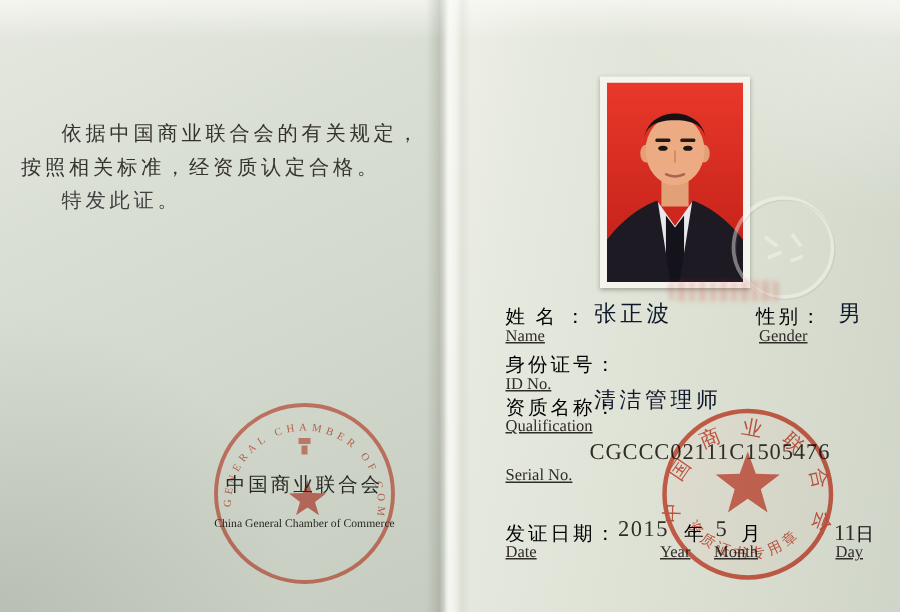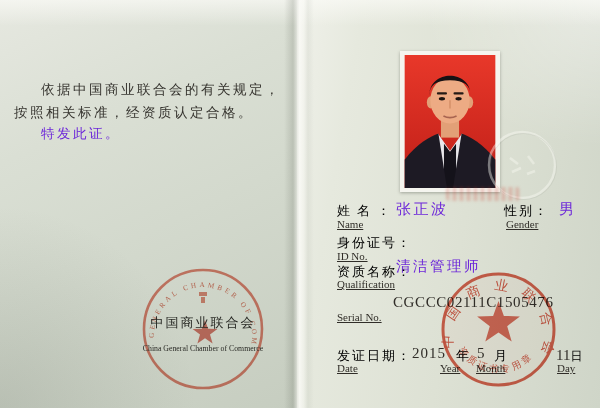--- a/index.html
+++ b/index.html
@@ -17,27 +17,27 @@
   .top-light{position:absolute;left:0;top:0;width:600px;height:26px;
      background:linear-gradient(180deg,rgba(252,252,248,.65),rgba(252,252,248,0));}
   .gutter{position:absolute;left:284px;top:0;width:30px;height:408px;
      background:linear-gradient(90deg,rgba(96,102,90,0) 0%,rgba(96,102,90,.22) 30%,
        rgba(250,250,246,.85) 52%,rgba(250,250,246,.4) 66%,rgba(150,156,144,.12) 80%,rgba(150,156,144,0) 100%);}
   .abs{position:absolute;}
   .cjk{color:#000000;}
   .ser{font-family:"Liberation Serif",serif;color:#302d28;}
   .cn-para{width:274px;font-size:13.5px;line-height:22.5px;letter-spacing:2.5px;
      text-indent:2em;color:#35332e;margin:0;}
-  .cn-para2{font-size:13.5px;letter-spacing:2.5px;color:#6d28d9;margin:0;text-indent:2em;}
+  .cn-para2{font-size:13.5px;letter-spacing:2.5px;color:#404040;margin:0;text-indent:2em;}
   .en-para{width:280px;font-size:11px;line-height:16.5px;text-indent:2.6em;
      font-family:"Liberation Serif",serif;color:#2d2b27;margin:0;letter-spacing:.2px;}
   .label-cn{font-size:13px;letter-spacing:2px;}
   .label-cn.wide{letter-spacing:7px;}
   .sub-en{font-size:11px;text-decoration:underline;}
-  .val-cn{font-size:14.5px;letter-spacing:2.5px;color:#6d28d9;}
+  .val-cn{font-size:14.5px;letter-spacing:2.5px;color:#0f172a;}
   .val-num{font-size:14.5px;letter-spacing:1.2px;}
   .photo-frame{left:400px;top:51px;width:100px;height:141px;background:#f5f5ef;
      box-shadow:0 1px 3px rgba(40,45,38,.35);}
   .photo-frame svg{position:absolute;left:4px;top:4px;}
   .seal{mix-blend-mode:multiply;opacity:.93;}
   .emboss{opacity:.85;}
   .red-smudge{left:446px;top:187px;width:74px;height:14px;border-radius:4px;
      background:repeating-linear-gradient(90deg,rgba(205,62,48,.5) 0 3px,rgba(205,62,48,.08) 3px 7px);
      filter:blur(1.6px);opacity:.55;}
 </style>

